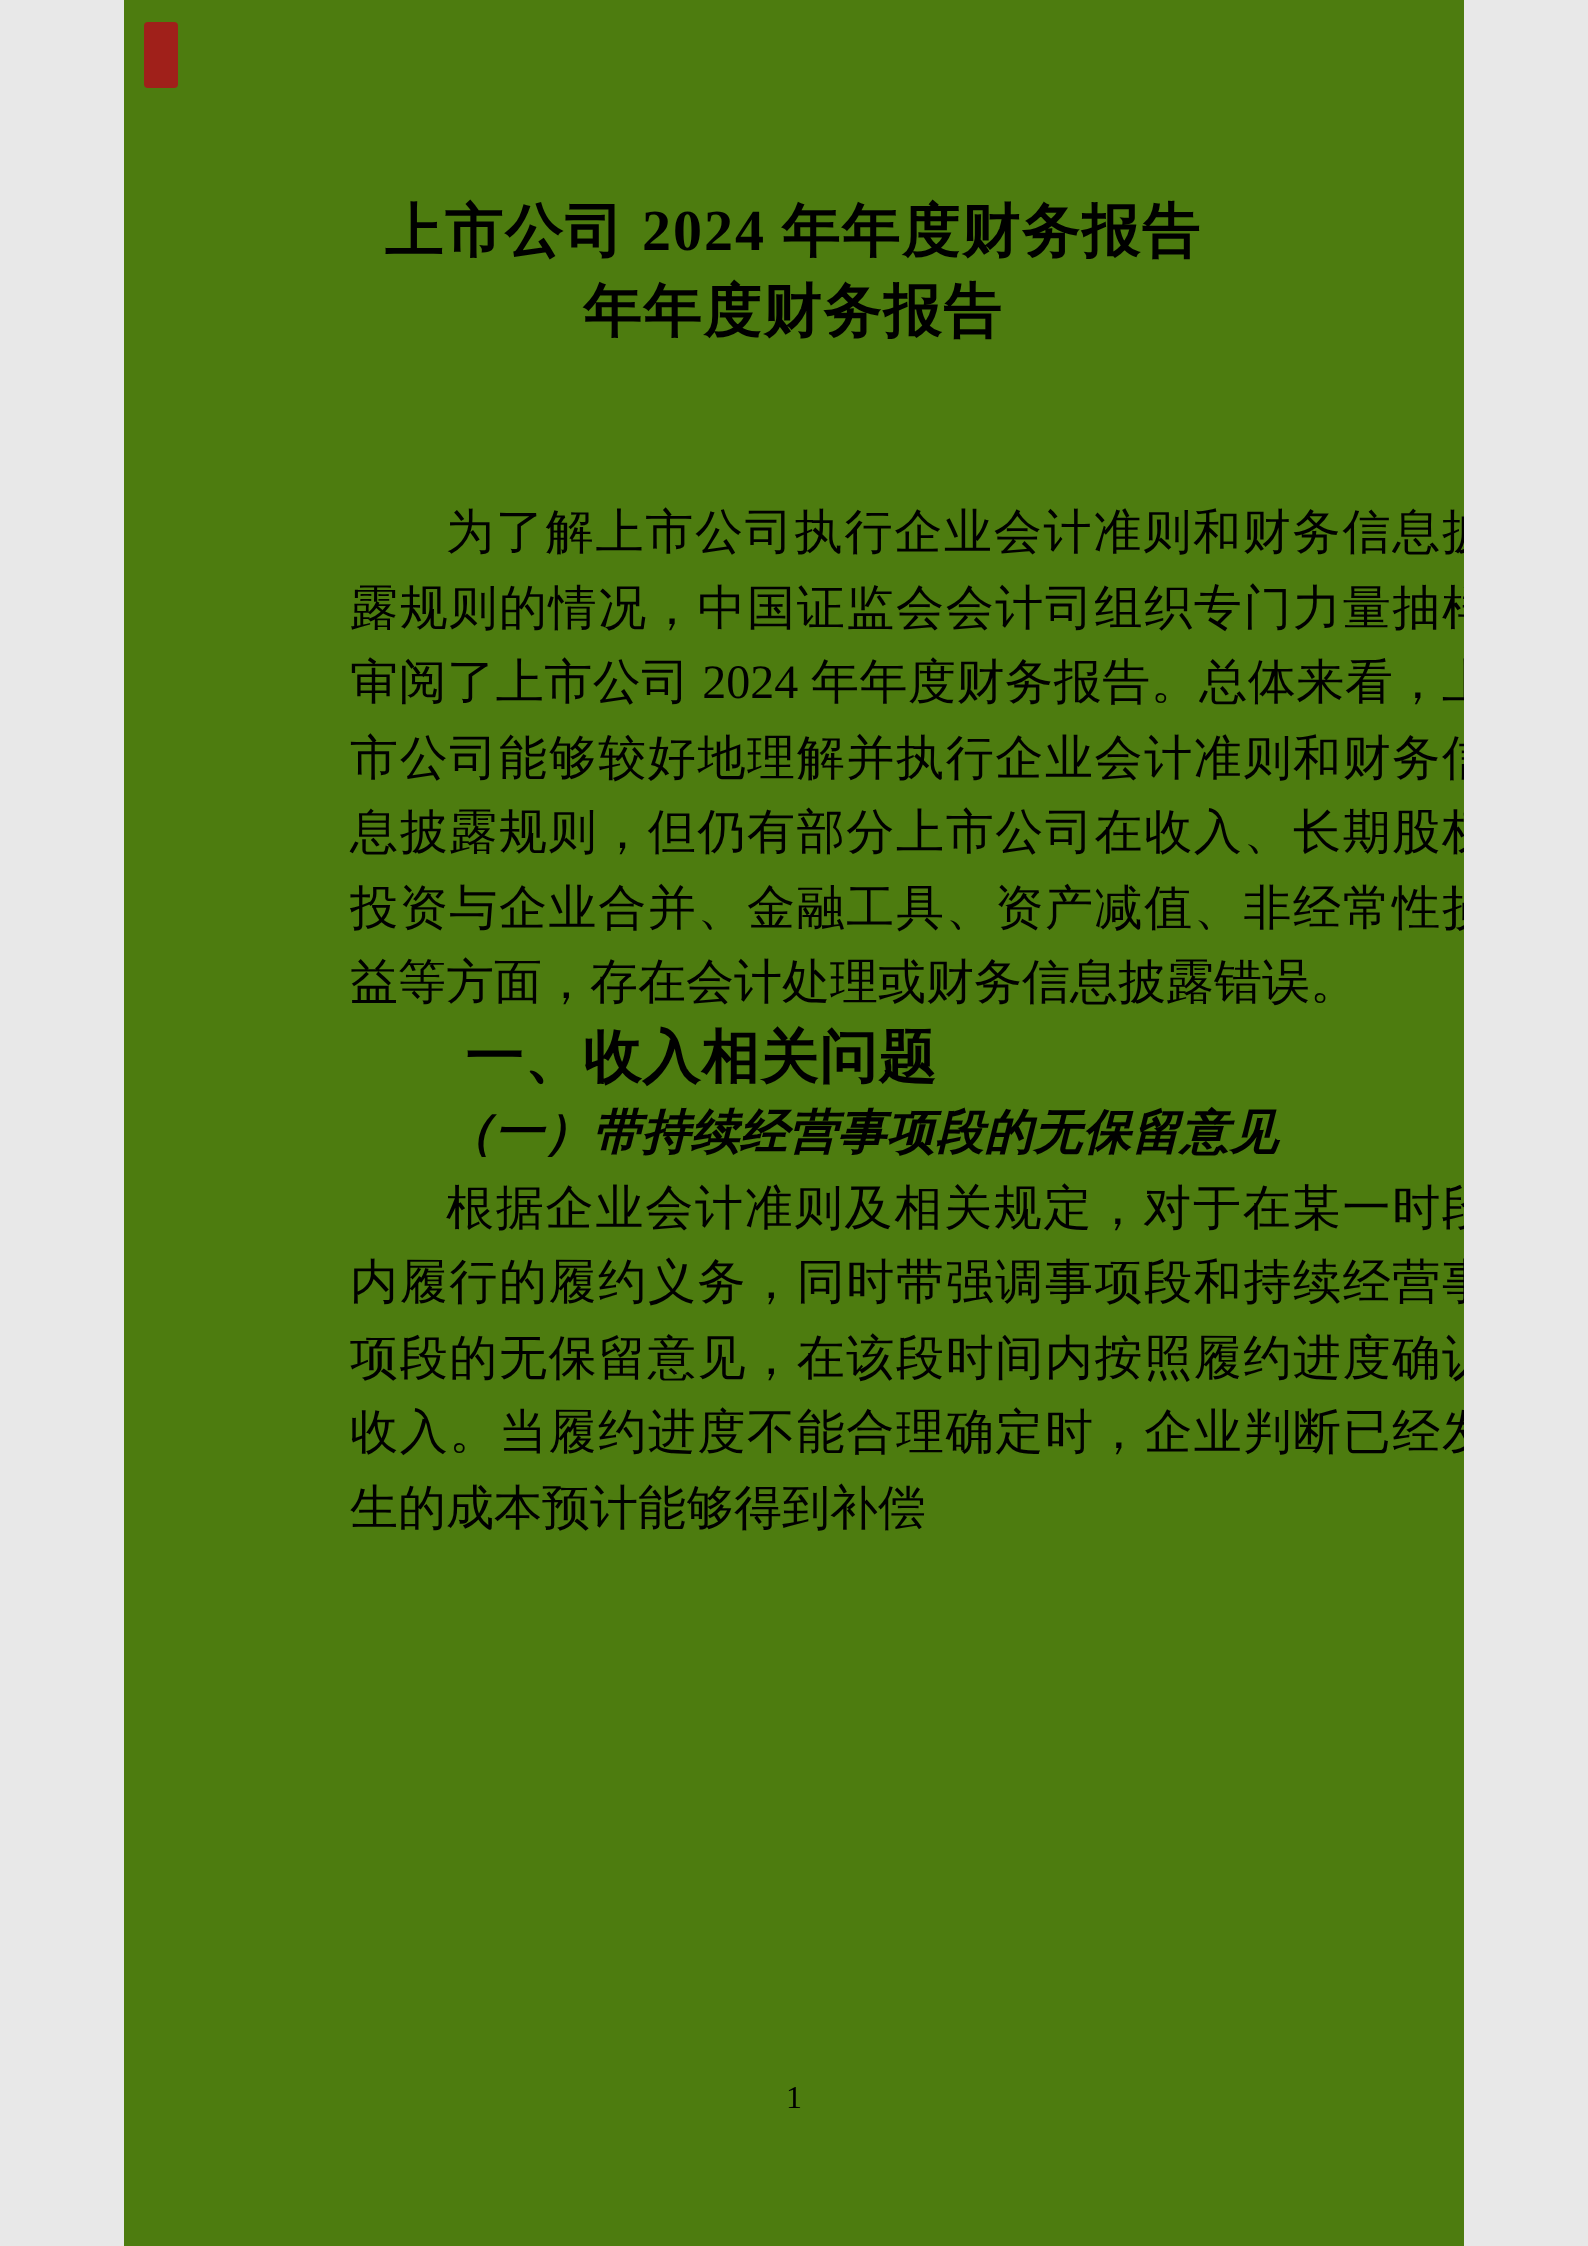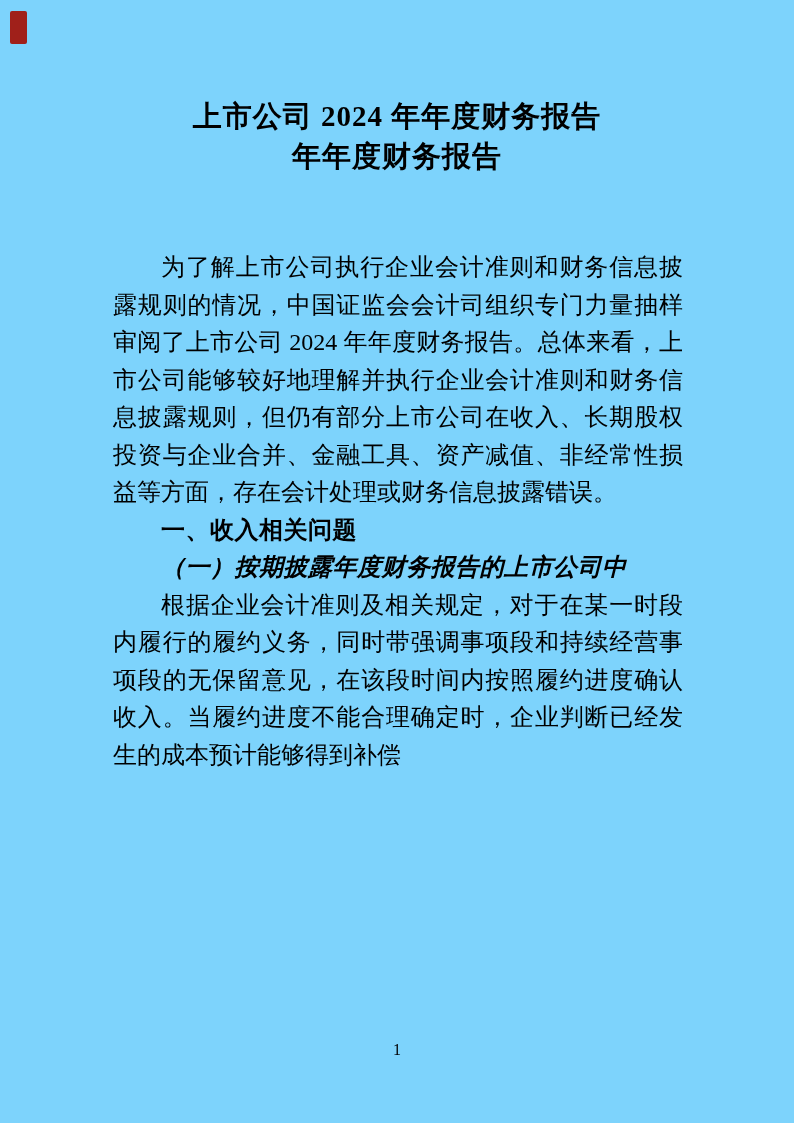--- a/index.html
+++ b/index.html
@@ -2,24 +2,24 @@
 <html><head>
 <meta charset="utf-8">
 <style>
   html, body {
     margin: 0;
     padding: 0;
     background: #e8e8e8;
   }
   .page {
     position: relative;
-    width: 794px;
+    width: 670px;
     height: 1123px;
     margin: 0 auto;
-    background: #7dd3fc;
+    background: #4d7c0f;
     color: #000000;
     font-family: "Liberation Serif", "DejaVu Serif", serif;
     overflow: hidden;
   }
   .corner-mark {
     position: absolute;
     left: 10px;
     top: 11px;
     width: 17px;
     height: 33px;
@@ -46,23 +46,23 @@
     text-align: justify;
     text-justify: inter-character;
   }
   .doc-body p {
     margin: 0;
     text-indent: 2em;
   }
   .heading-1 {
     margin: 0;
     text-indent: 2em;
-    font-size: 24px;
+    font-size: 29px;
     font-weight: bold;
-    font-family: Liberation Serif, serif;
+    font-family: Liberation Mono, monospace;
     letter-spacing: 0.5px;
   }
   .heading-2 {
     margin: 0;
     text-indent: 1.6em;
     font-size: 24px;
     font-weight: bold;
     font-style: italic;
     font-family: "Liberation Serif", "DejaVu Serif", serif;
     letter-spacing: 0.5px;
@@ -85,19 +85,19 @@
   <div class="corner-mark" style="background: rgb(160, 32, 26);"></div>
 
   <div class="doc-title">
     <div>上市公司 2024 年年度财务报告</div>
     <div>年年度财务报告</div>
   </div>
 
   <div class="doc-body">
     <p>为了解上市公司执行企业会计准则和财务信息披露规则的情况，中国证监会会计司组织专门力量抽样审阅了上市公司 2024 年年度财务报告。总体来看，上市公司能够较好地理解并执行企业会计准则和财务信息披露规则，但仍有部分上市公司在收入、长期股权投资与企业合并、金融工具、资产减值、非经常性损益等方面，存在会计处理或财务信息披露错误。</p>
     <p class="heading-1">一、收入相关问题</p>
-    <p class="heading-2">（一）按期披露年度财务报告的上市公司中</p>
+    <p class="heading-2">（一）带持续经营事项段的无保留意见</p>
     <p>根据企业会计准则及相关规定，对于在某一时段内履行的履约义务，同时带强调事项段和持续经营事项段的无保留意见，在该段时间内按照履约进度确认收入。当履约进度不能合理确定时，企业判断已经发生的成本预计能够得到补偿</p>
   </div>
 
   <div class="page-number">1</div>
 
 </div>
 
 </body></html>

